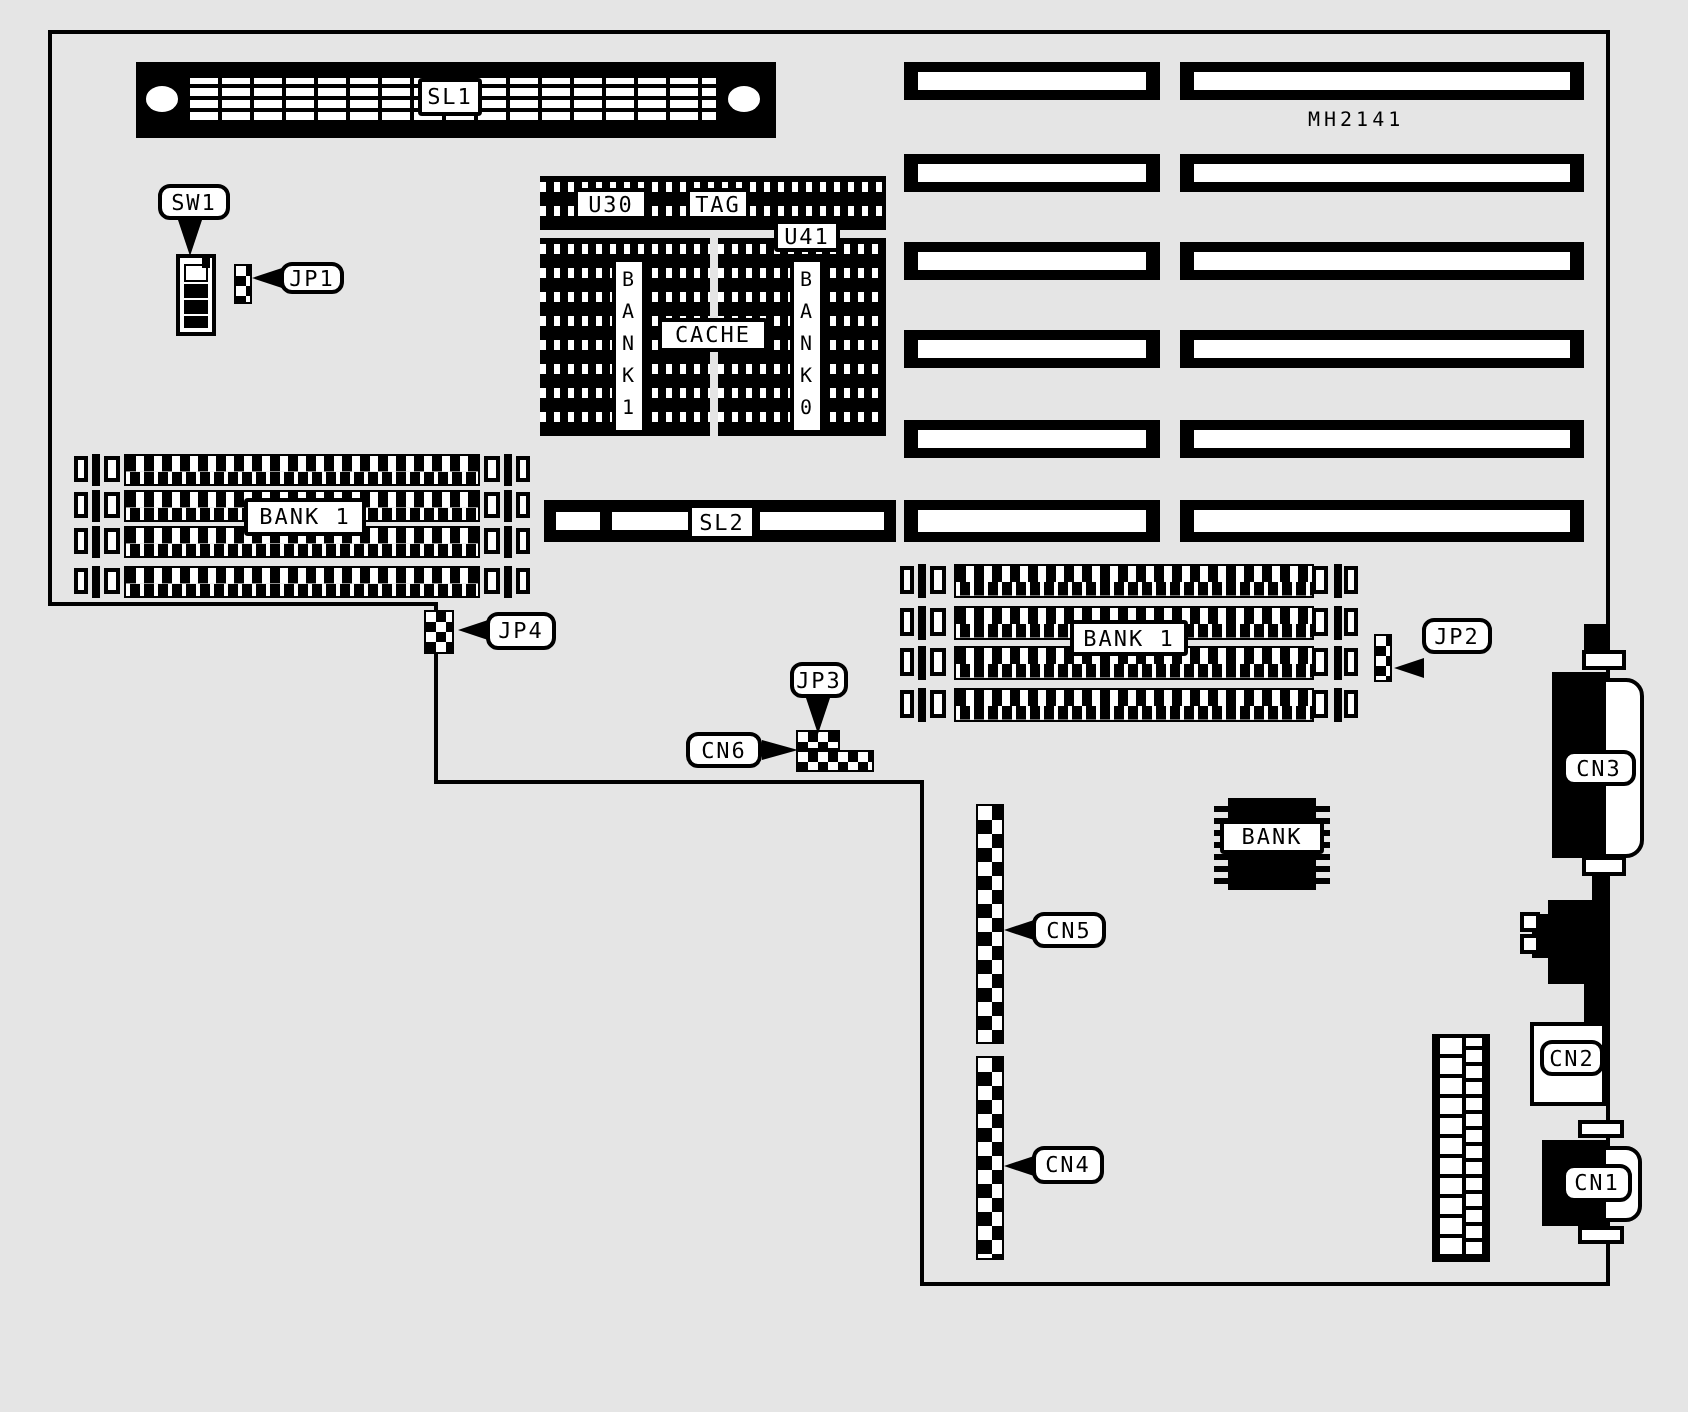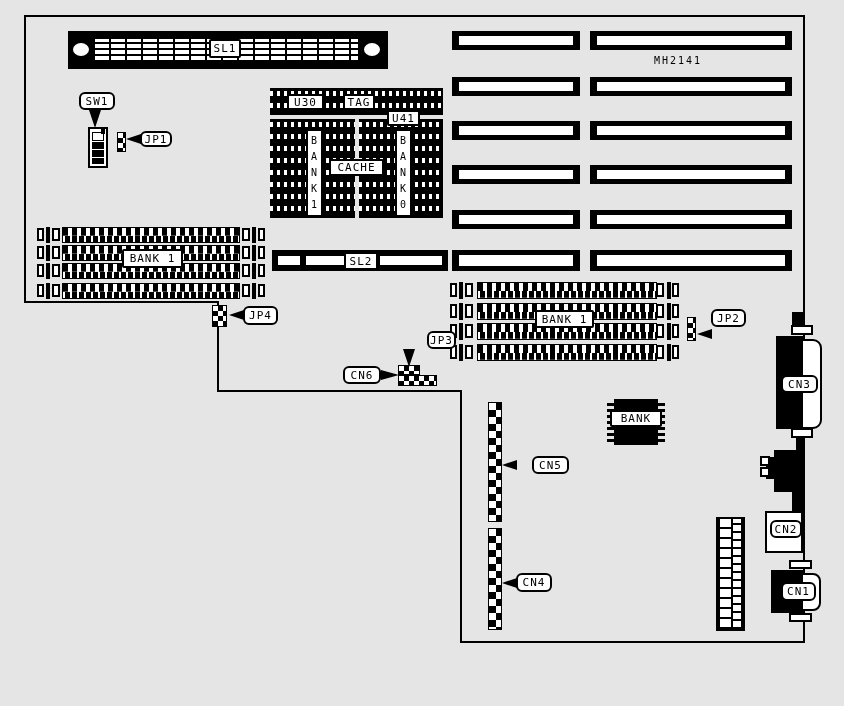--- a/index.html
+++ b/index.html
@@ -211,30 +211,30 @@
   <div class="labelbox" style="left:535px;top:310px;width:59px;height:18px;">BANK 1</div>
 
   <div class="pinhdr pin-sm" style="left:212px;top:305px;width:15px;height:22px;"></div>
   <div class="tail-left" style="left:229px;top:310px;"></div>
   <div class="callout" style="left:243px;top:306px;width:35px;height:19px;">JP4</div>
 
   <div class="pinhdr pin-sm" style="left:687px;top:317px;width:9px;height:24px;"></div>
   <div class="tail-left" style="left:697px;top:329px;"></div>
   <div class="callout" style="left:711px;top:309px;width:35px;height:18px;">JP2</div>
 
-  <div class="callout" style="left:395px;top:331px;width:29px;height:18px;margin-left:32px;">JP3</div>
+  <div class="callout" style="left:395px;top:331px;width:29px;height:18px;">JP3</div>
   <div class="tail-down" style="left:403px;top:349px;"></div>
   <div class="pinhdr pin-sm" style="left:398px;top:365px;width:22px;height:10px;"></div>
   <div class="callout" style="left:343px;top:366px;width:38px;height:18px;">CN6</div>
   <div class="tail-right" style="left:381px;top:370px;"></div>
   <div class="pinhdr pin-sm" style="left:398px;top:375px;width:39px;height:11px;"></div>
 
   <div class="pinhdr" style="left:488px;top:402px;width:14px;height:120px;"></div>
   <div class="tail-left" style="left:502px;top:460px;"></div>
-  <div class="callout" style="left:532px;top:456px;width:37px;height:18px;">CN5</div>
+  <div class="callout" style="left:516px;top:456px;width:37px;height:18px;">CN5</div>
 
   <div class="pinhdr" style="left:488px;top:528px;width:14px;height:102px;"></div>
   <div class="tail-left" style="left:502px;top:578px;"></div>
   <div class="callout" style="left:516px;top:573px;width:36px;height:19px;">CN4</div>
 
   <div class="pins-v" style="left:607px;top:403px;width:7px;height:39px;"></div>
   <div class="pins-v" style="left:658px;top:403px;width:7px;height:39px;"></div>
   <div class="blk" style="left:614px;top:399px;width:44px;height:46px;z-index:2;"></div>
   <div class="labelbox" style="left:610px;top:410px;width:52px;height:17px;">BANK</div>
 

